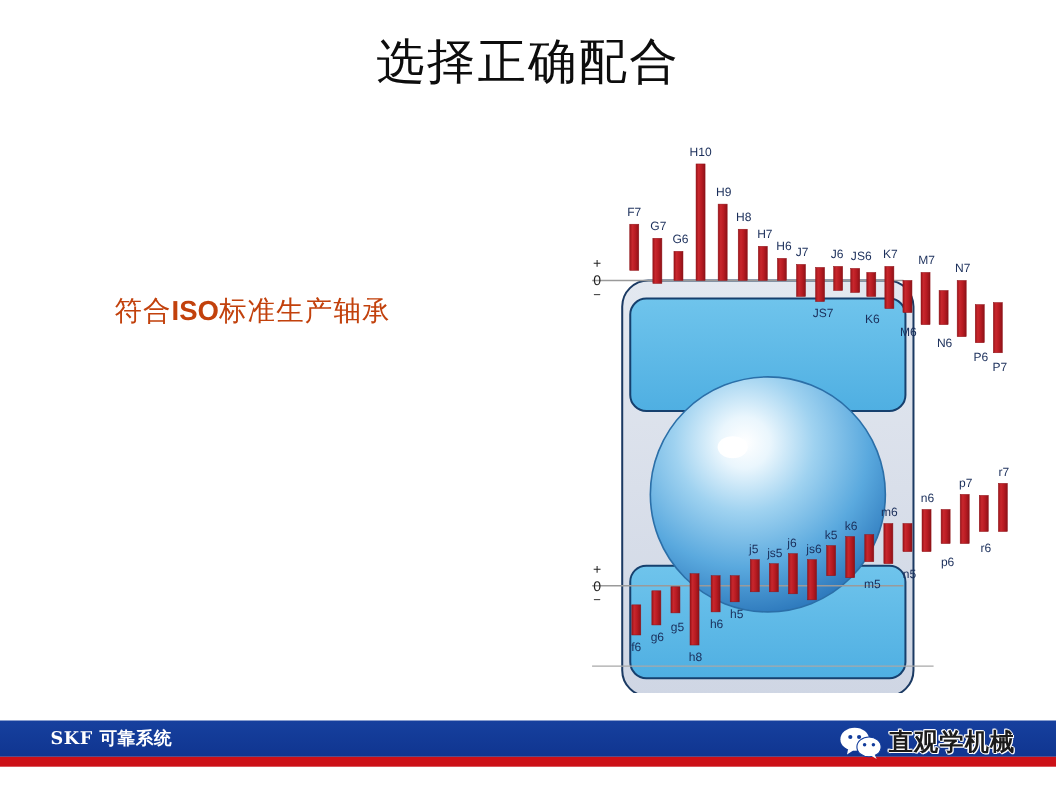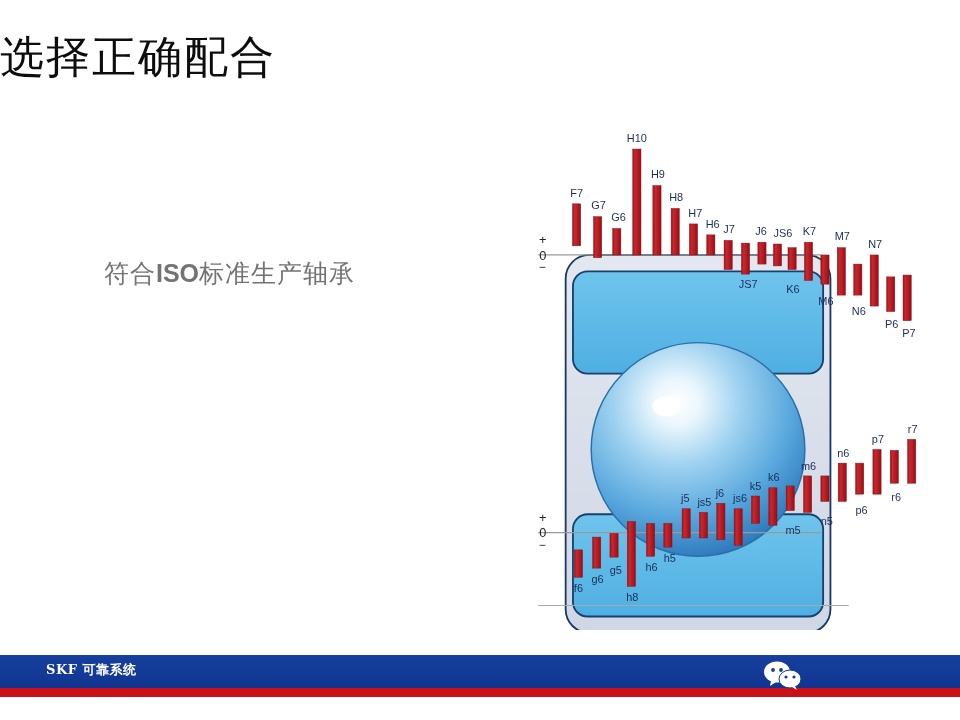--- a/index.html
+++ b/index.html
@@ -14,38 +14,39 @@
     overflow: hidden;
     font-family: "Liberation Sans", "DejaVu Sans", sans-serif;
   }
 
   
   #slide-title {
     position: absolute;
     left: 0;
     top: 32px;
     width: 960px;
+    text-align: center;
     font-family: "DejaVu Serif", "Liberation Serif", serif;
     font-size: 44px;
     line-height: 1.15;
     color: #0d0d0d;
     letter-spacing: 2px;
     font-weight: 400;
   }
 
   
   #body-text {
     position: absolute;
     left: 104px;
-    top: 254px;
+    top: 264px;
     width: 340px;
     font-family: "DejaVu Serif", "Liberation Serif", serif;
     font-size: 25px;
     line-height: 1.55;
-    color: #737373;
+    color: #c2410c;
     letter-spacing: 1px;
   }
   #body-text .iso {
     font-family: "Liberation Sans", sans-serif;
     font-weight: bold;
     letter-spacing: 0;
   }
 
   
   #diagram {
@@ -74,21 +75,21 @@
     width: 960px;
     height: 9px;
     background: #CC1017;
   }
   #footer-brand {
     position: absolute;
     left: 46px;
     top: 661px;
     color: #ffffff;
     font-family: "DejaVu Serif", "Liberation Serif", serif;
-    font-size: 13px;
+    font-size: 16px;
     font-weight: bold;
     letter-spacing: 0.5px;
     white-space: nowrap;
   }
   #watermark {
     position: absolute;
     left: 762px;
     top: 655px;
     width: 190px;
     height: 40px;
@@ -271,13 +272,14 @@
   <svg width="42" height="30" viewBox="0 0 42 30">
     <ellipse cx="15" cy="12" rx="13" ry="10.5" fill="#ffffff"></ellipse>
     <path d="M 9 21 L 8 26 L 14 22 Z" fill="#ffffff"></path>
     <circle cx="11" cy="10" r="1.9" fill="#123C9B"></circle>
     <circle cx="19" cy="10" r="1.9" fill="#123C9B"></circle>
     <ellipse cx="28" cy="19" rx="11" ry="9" fill="#ffffff" stroke="#123C9B" stroke-width="1"></ellipse>
     <path d="M 33 26 L 35 30 L 30 27 Z" fill="#ffffff"></path>
     <circle cx="24" cy="17" r="1.6" fill="#123C9B"></circle>
     <circle cx="32" cy="17" r="1.6" fill="#123C9B"></circle>
   </svg>
+  <span id="watermark-text">直观学机械</span>
 </div>
 
 </body></html>

